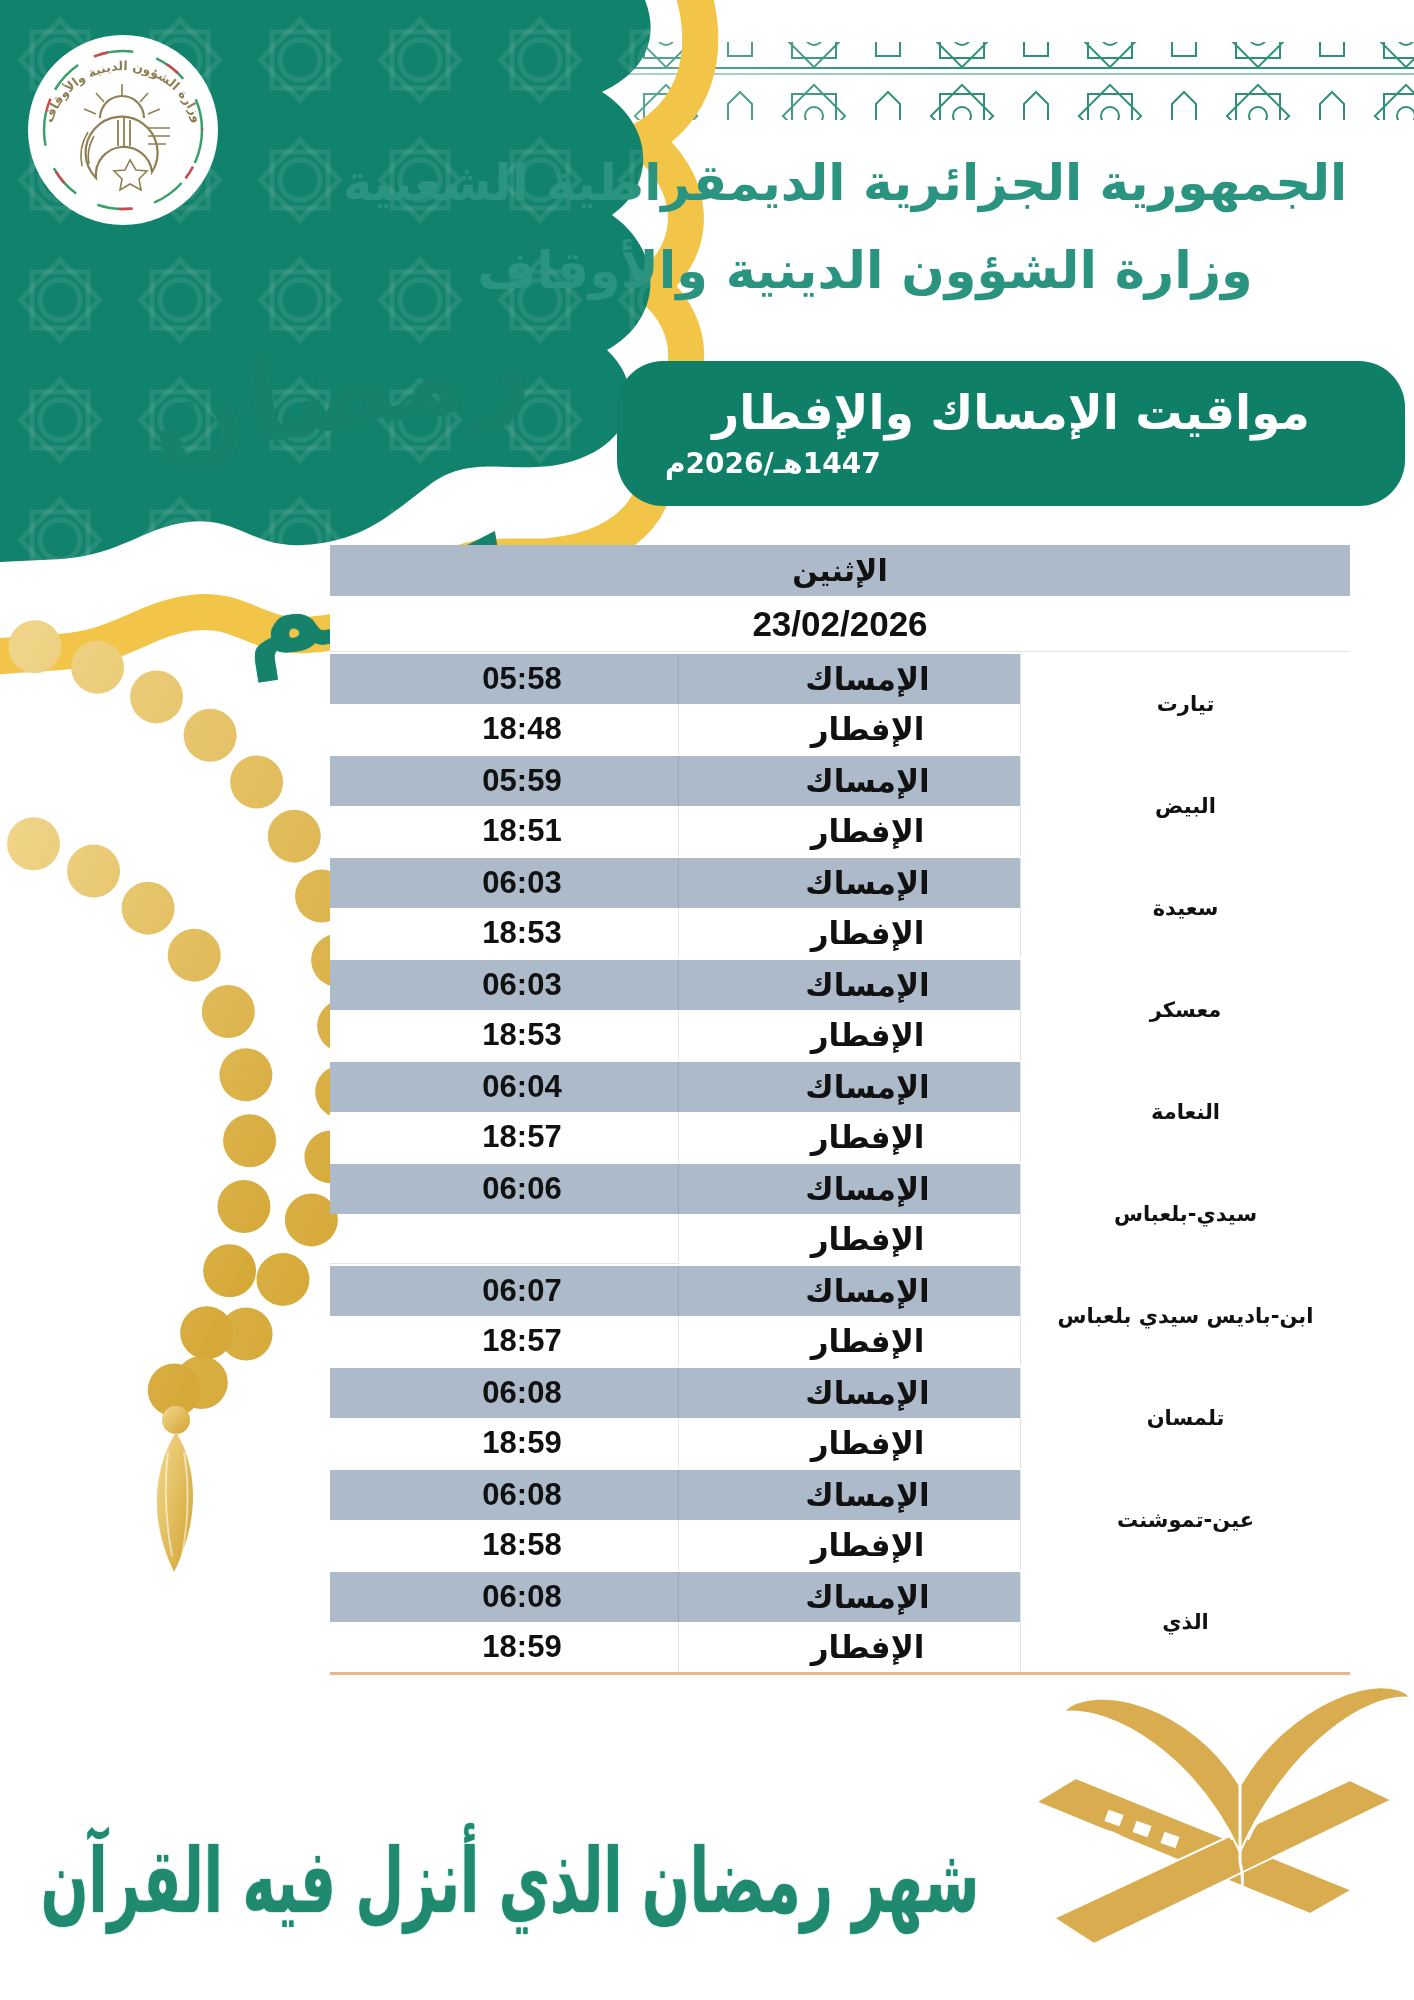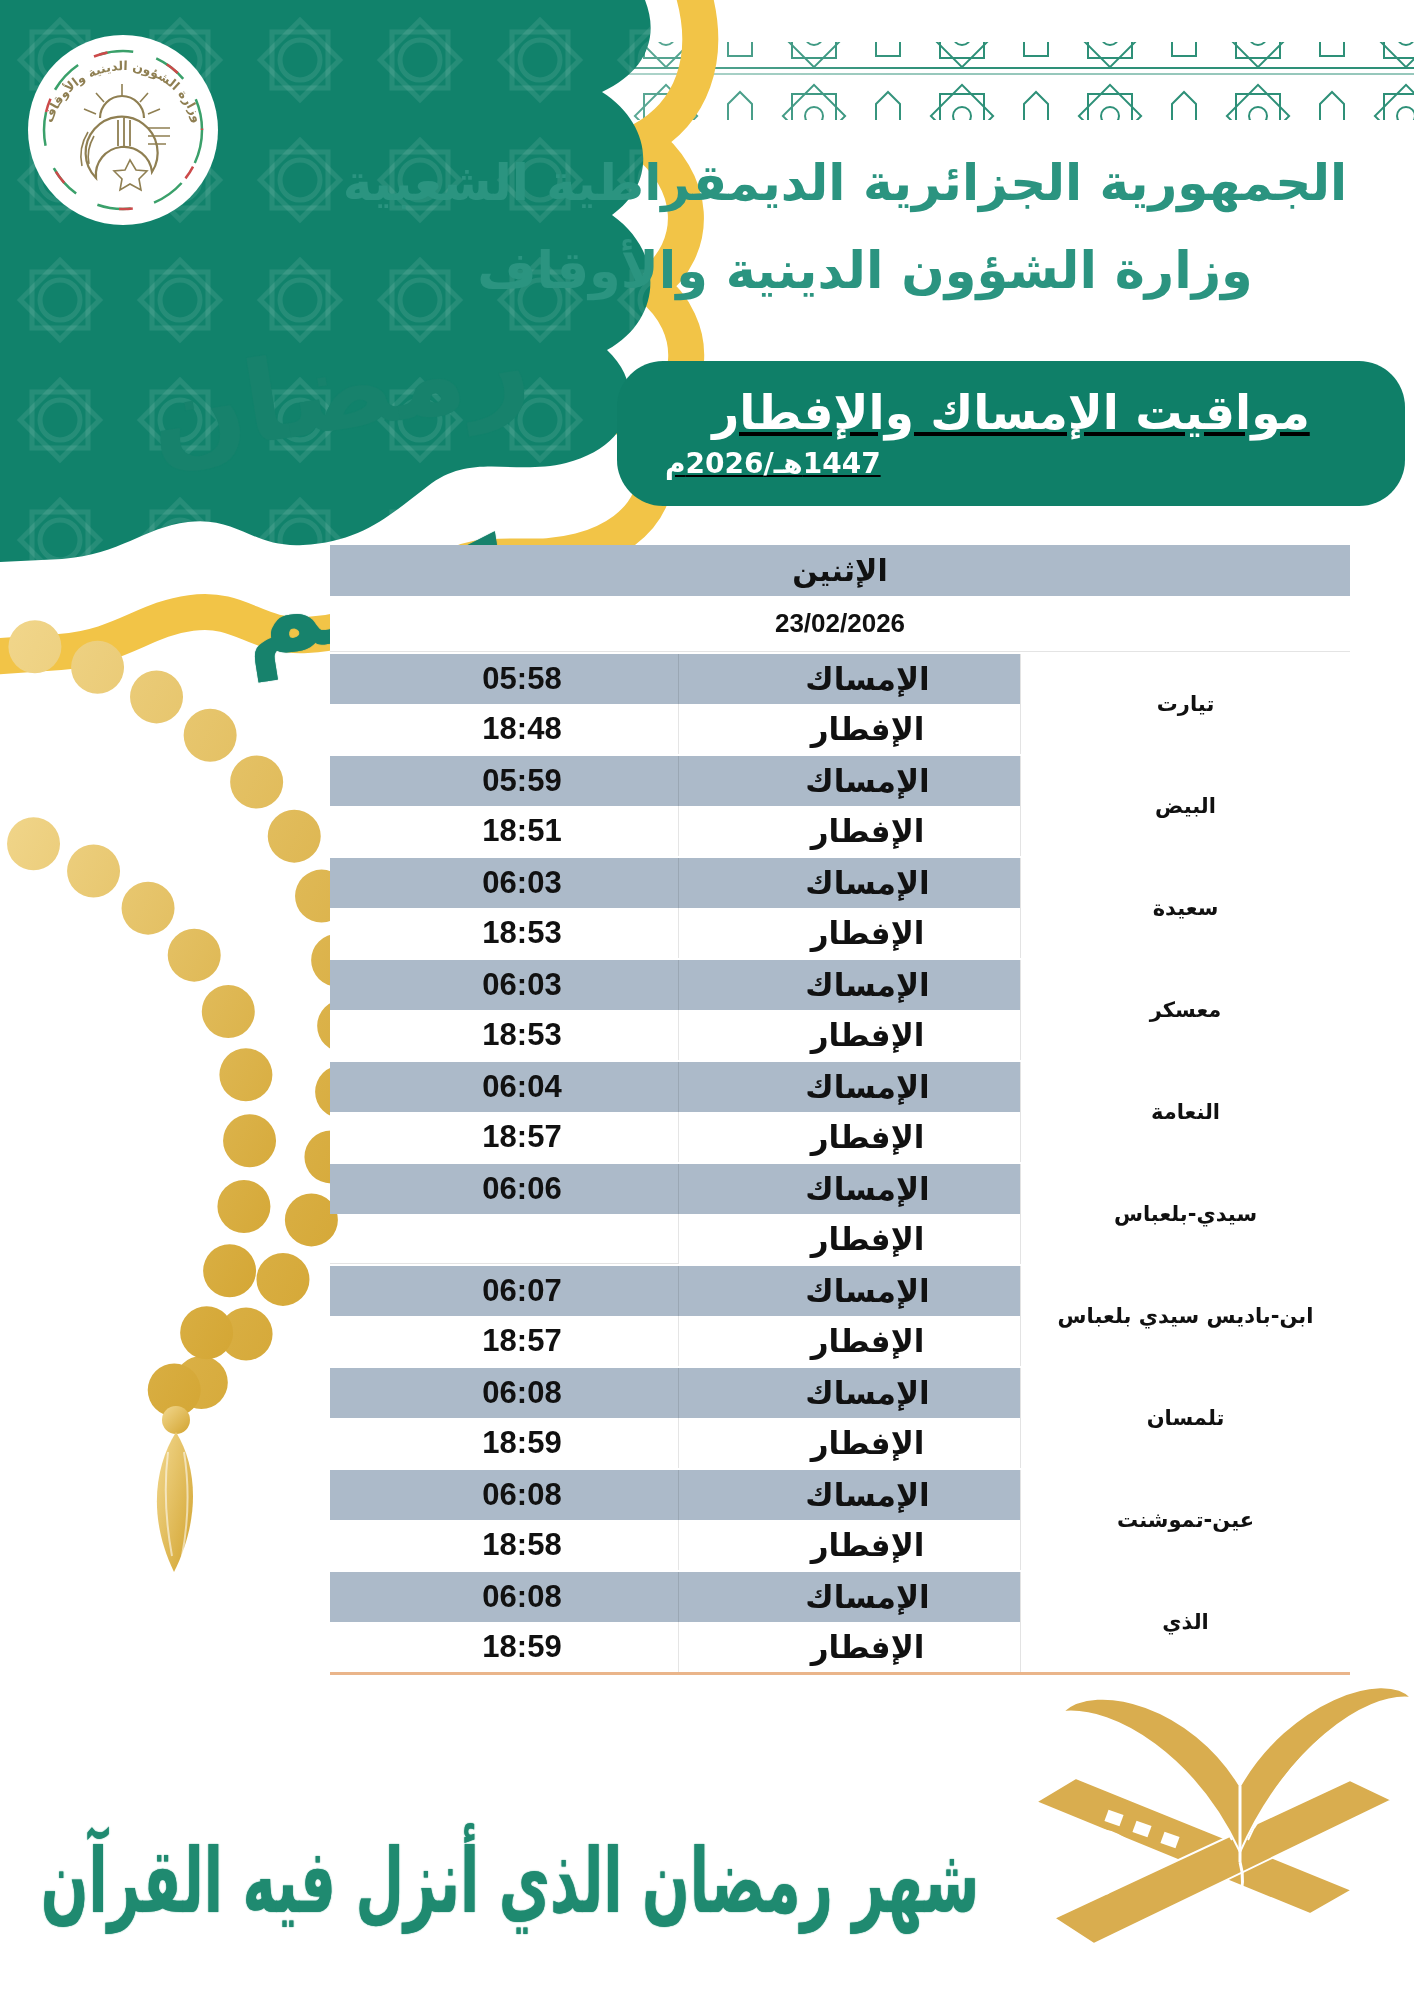--- a/index.html
+++ b/index.html
@@ -7,36 +7,36 @@
         overflow:hidden;font-family:"DejaVu Sans",sans-serif;}
   .decor{position:absolute;left:0;top:0;z-index:1;}
   
   .title-line{position:absolute;z-index:3;direction:rtl;text-align:center;
               color:#2b9480;font-weight:700;font-family:"DejaVu Sans",sans-serif;}
   .title-1{left:290px;top:140px;width:1110px;font-size:50px;line-height:86px;}
   .title-2{left:330px;top:228px;width:1070px;font-size:51px;line-height:86px;}
   
   .banner{position:absolute;z-index:3;left:617px;top:361px;width:788px;height:145px;
           background:#0f7f68;border-radius:46px;direction:rtl;
-          display:flex;flex-direction:column;justify-content:center;text-decoration:underline;}
+          display:flex;flex-direction:column;justify-content:center;}
   .banner-title{color:#fff;font-weight:700;font-size:47px;text-align:center;line-height:58px;margin-top:2px;}
   .banner-year{color:#fff;font-weight:700;font-size:28px;text-align:left;direction:rtl;
                padding-left:48px;line-height:44px;}
   
   .ramadan{position:absolute;z-index:2;left:55px;top:285px;width:570px;height:230px;
            transform:rotate(-9deg);color:#17826c;font-weight:700;font-size:112px;
            text-align:center;direction:rtl;line-height:210px;
            text-shadow:0 0 1px #17826c;}
   
   .timetable{position:absolute;z-index:3;left:330px;top:545px;width:1020px;direction:rtl;
              font-weight:700;color:#111;border-bottom:3px solid #eab58a;}
   .t-day{height:51px;background:#acbac9;display:flex;align-items:center;justify-content:center;
          font-size:30px;font-family:"DejaVu Sans",sans-serif;}
   .t-date{height:55px;background:#fff;display:flex;align-items:center;justify-content:center;
-          font-size:26px;font-family:"Liberation Sans","DejaVu Sans",sans-serif;
+          font-size:35px;font-family:"Liberation Sans","DejaVu Sans",sans-serif;
           border-bottom:1px solid #e2e2e2;direction:ltr;text-align:right;}
   .grp{display:grid;grid-template-columns:330px 342px 348px;grid-template-rows:50px 50px;
        box-shadow:0 -1px 0 #e4e4e4;border-top:2px solid #fff;}
   .cell{display:flex;align-items:center;justify-content:center;padding-left:36px;}
   .city{grid-row:1/3;background:#fff;font-size:21px;text-align:right;padding:0 8px;
         border-inline-end:1px solid #e3e3e3;font-family:"DejaVu Sans",sans-serif;line-height:40px;}
   .lbl{font-size:31px;border-inline-end:1px solid rgba(0,0,0,0.10);
        font-family:"DejaVu Sans",sans-serif;}
   .tm{font-size:31px;font-family:"Liberation Sans","DejaVu Sans",sans-serif;direction:ltr;}
   .r-imsak{background:#acbac9;}

